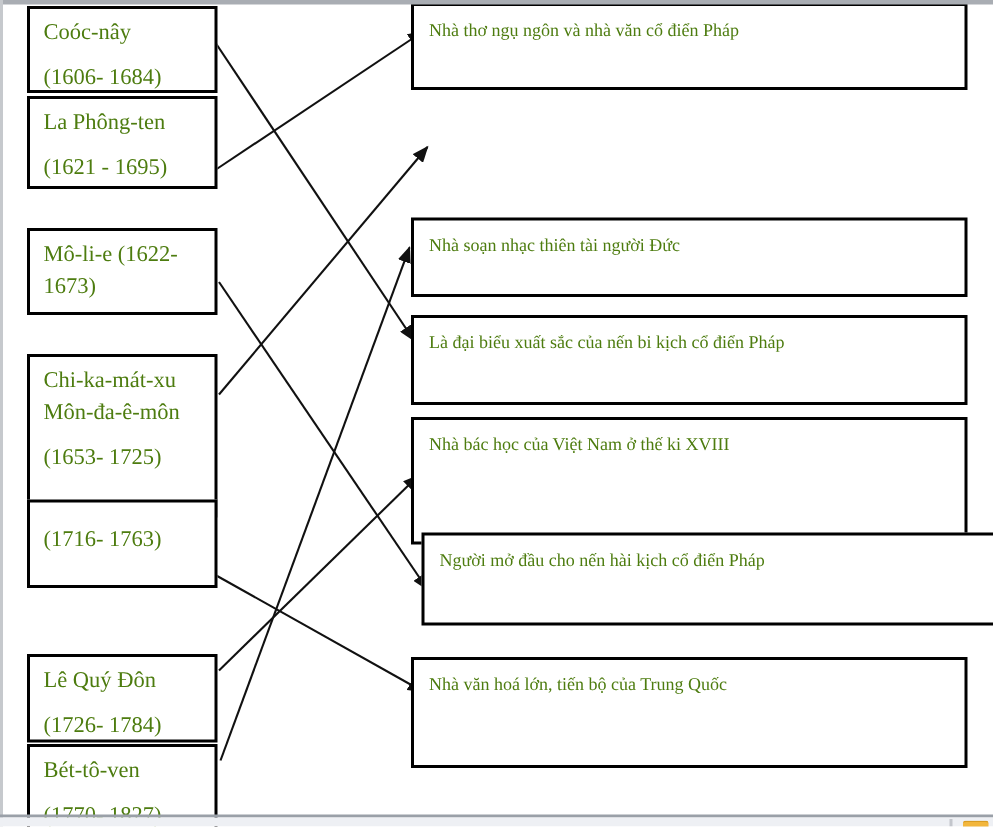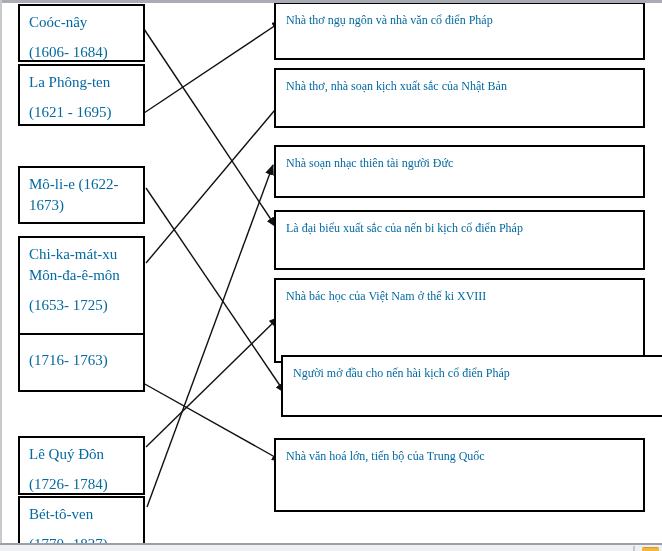--- a/index.html
+++ b/index.html
@@ -2,21 +2,21 @@
 <html><head>
 <meta charset="utf-8">
 <style>
   html,body{margin:0;padding:0;}
   #canvas{
     position:relative;
     width:662px;height:551px;
     background:#ffffff;
     overflow:hidden;
     font-family:"Liberation Serif","DejaVu Serif",serif;
-    color:#0369a1;
+    color:#4d7c0f;
   }
   
   .top-line{position:absolute;left:0;top:0;width:662px;height:3px;background:#a9adb3;}
   .left-line{position:absolute;left:0;top:0;width:2px;height:551px;background:#c6c9cd;}
   .bottom-line{position:absolute;left:0;top:543px;width:662px;height:2px;background:#9aa0a8;}
   .status-bar{position:absolute;left:0;top:545px;width:662px;height:6px;background:#eef0f4;}
   .status-divider{position:absolute;left:633px;top:546px;width:2px;height:5px;background:#c3c6cc;}
   .status-chip{position:absolute;left:642px;top:547px;width:17px;height:4px;background:#f2b63c;border-top:1px solid #d99c22;border-radius:2px 2px 0 0;}
 
   .lbox{
@@ -58,21 +58,21 @@
     </svg>
 
   <div class="lbox" style="top:4px;height:58px">
     <div class="bline">Coóc-nây</div>
     <div class="bline gap">(1606- 1684)</div>
   </div>
   <div class="lbox" style="top:64px;height:62px">
     <div class="bline">La Phông-ten</div>
     <div class="bline gap">(1621 - 1695)</div>
   </div>
-  <div class="lbox" style="top:166px;height:58px">
+  <div class="lbox" style="top:152px;height:58px">
     <div class="bline">Mô-li-e (1622-</div>
     <div class="bline">1673)</div>
   </div>
   <div class="lbox" style="top:236px;height:109px">
     <div class="bline">Chi-ka-mát-xu</div>
     <div class="bline">Môn-đa-ê-môn</div>
     <div class="bline gap">(1653- 1725)</div>
   </div>
   <div class="lbox" style="top:333px;height:59px">
     <div class="bline gap">(1716- 1763)</div>
@@ -81,23 +81,20 @@
     <div class="bline">Lê Quý Đôn</div>
     <div class="bline gap">(1726- 1784)</div>
   </div>
   <div class="lbox" style="top:496px;height:60px">
     <div class="bline">Bét-tô-ven</div>
     <div class="bline gap">(1770- 1827)</div>
   </div>
 
   <div class="rbox" style="top:2px;height:58px">
     <div class="bline">Nhà thơ ngụ ngôn và nhà văn cổ điển Pháp</div>
-  </div>
-  <div class="rbox" style="top:68px;height:60px">
-    <div class="bline">Nhà thơ, nhà soạn kịch xuất sắc của Nhật Bản</div>
   </div>
   <div class="rbox" style="top:210px;height:60px">
     <div class="bline">Là đại biểu xuất sắc của nến bi kịch cổ điển Pháp</div>
   </div>
   <div class="rbox" style="top:145px;height:53px">
     <div class="bline">Nhà soạn nhạc thiên tài người Đức</div>
   </div>
   <div class="rbox" style="top:278px;height:85px">
     <div class="bline">Nhà bác học của Việt Nam ở thế ki XVIII</div>
   </div>

